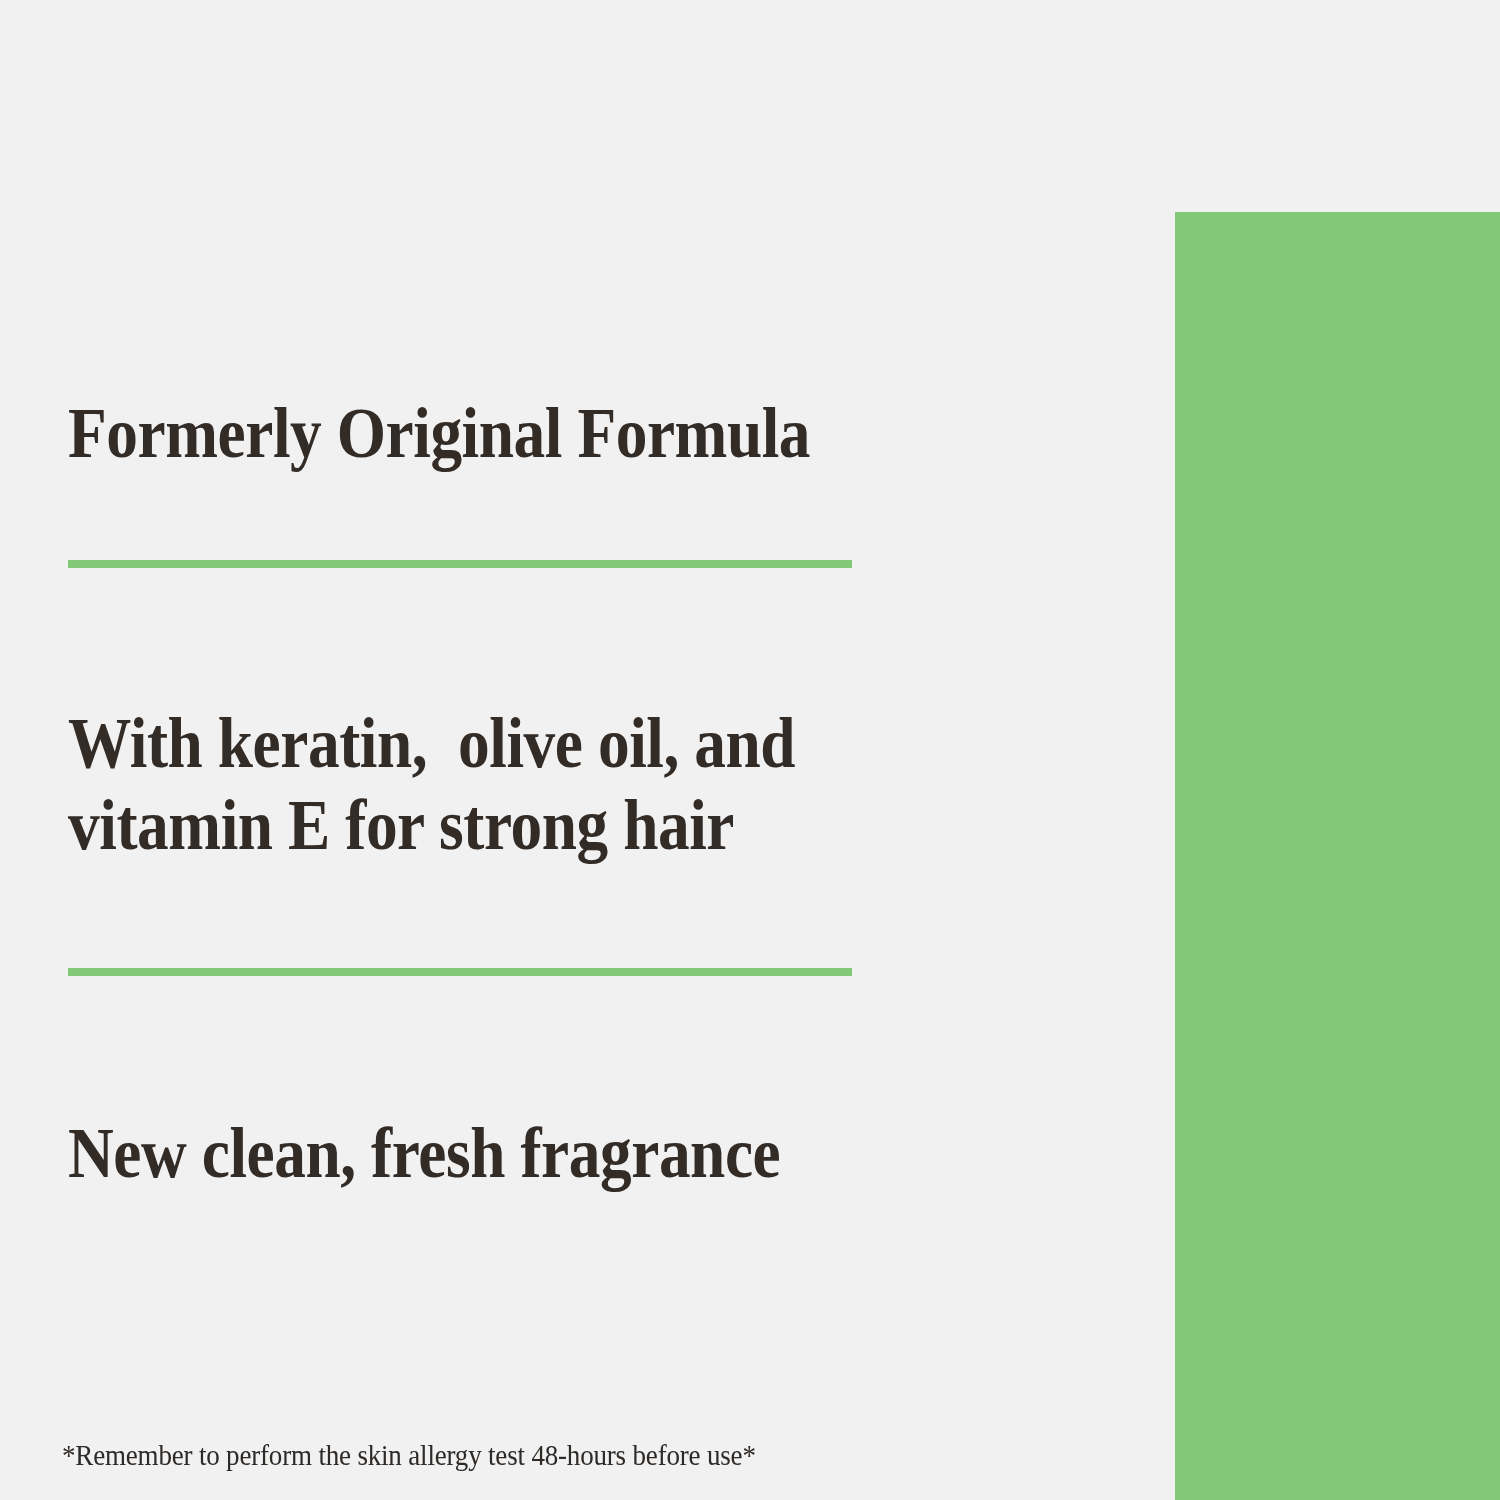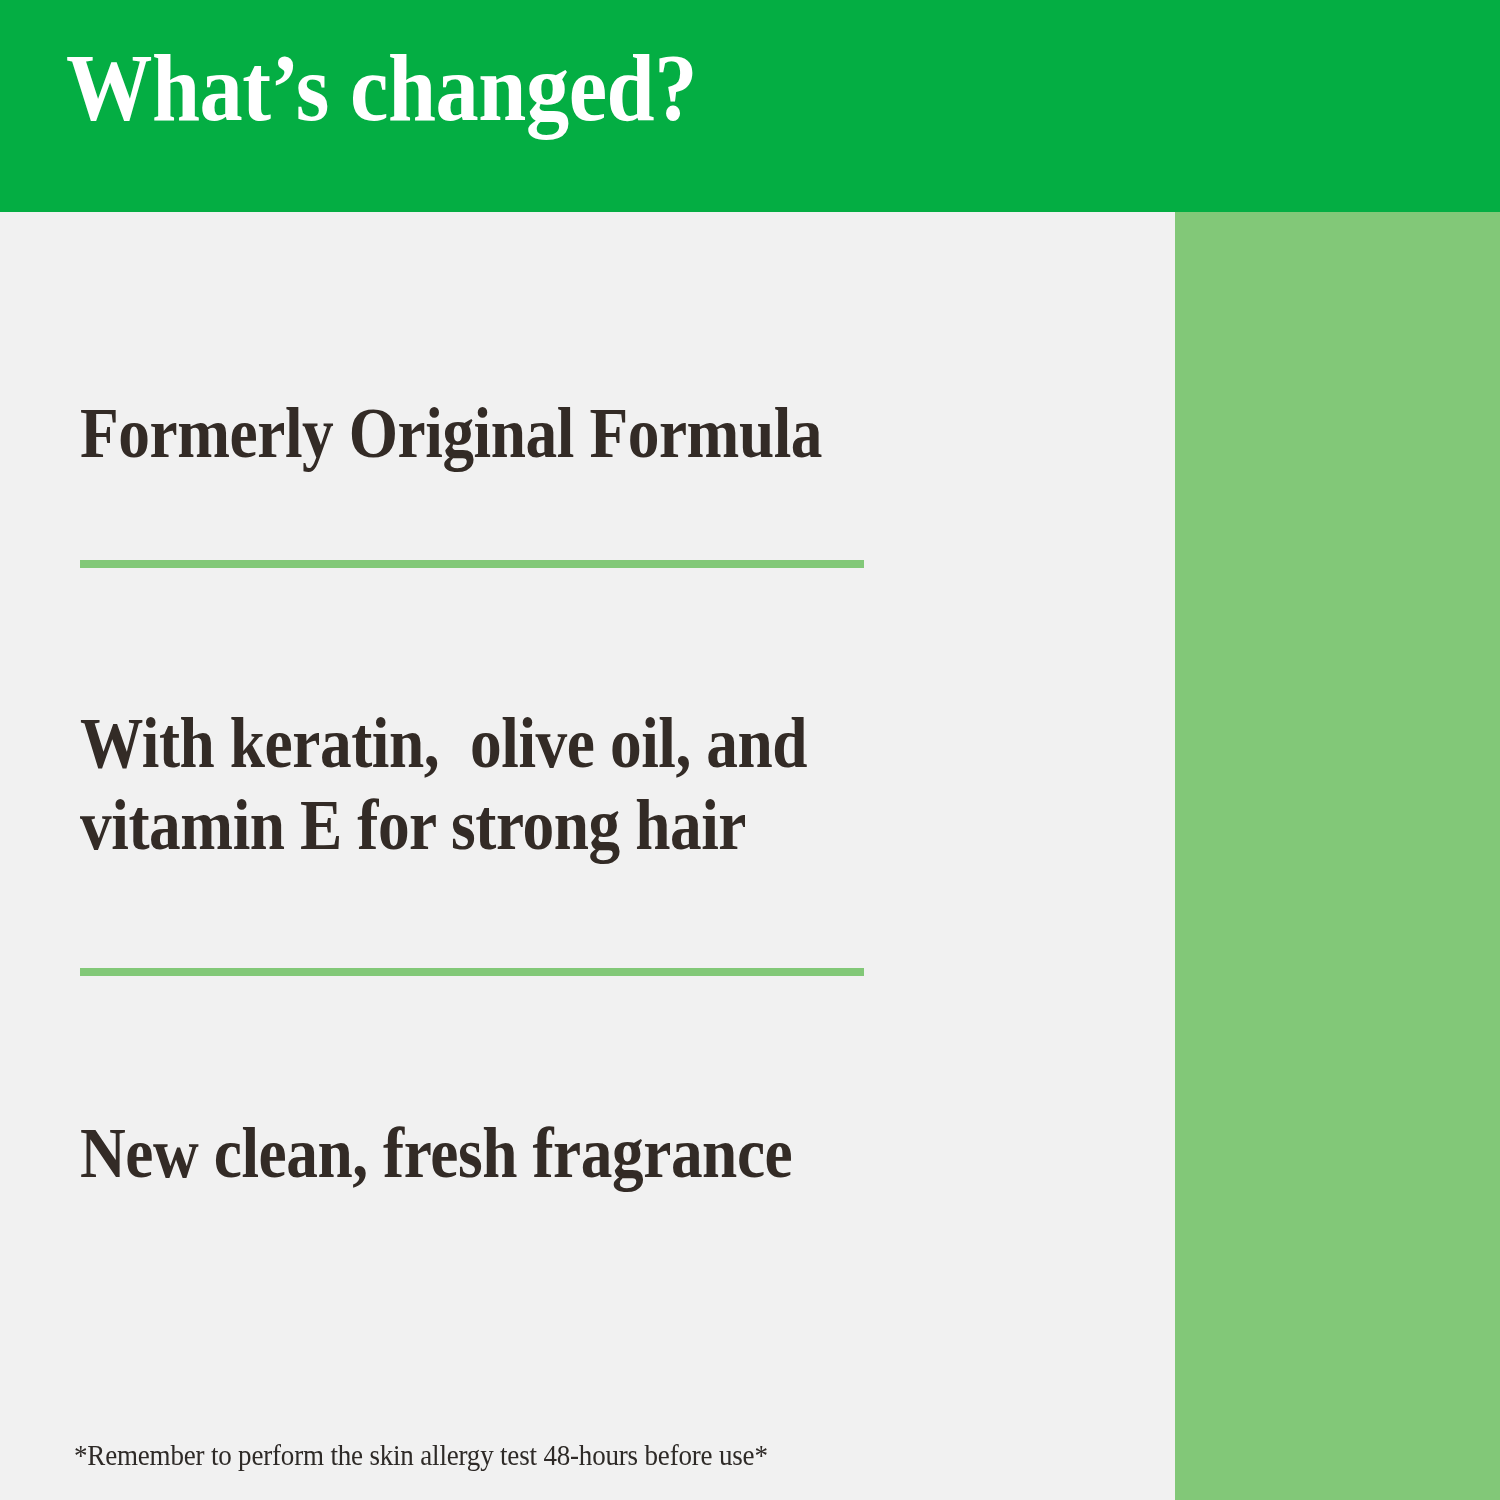--- a/index.html
+++ b/index.html
@@ -51,21 +51,21 @@
     line-height: 1.0;
     letter-spacing: -0.5px;
     transform: scaleX(0.90);
     transform-origin: left top;
     white-space: nowrap;
   }
 
   
   .content {
     position: absolute;
-    left: 16px;
+    left: 4px;
     top: 212px;
     width: 1175px;
     height: 1288px;
   }
 
   .feature-heading {
     position: absolute;
     left: 64px;
     margin: 0;
     color: #332b26;
@@ -108,23 +108,20 @@
     white-space: nowrap;
   }
 </style>
 </head>
 <body>
 
 <div class="canvas">
 
   <div class="accent-panel"></div>
 
-  <div class="header-band">
-    <h1 class="header-title">What’s changed?</h1>
-  </div>
 
   <div class="content">
 
     <h2 class="feature-heading feature-1">Formerly Original Formula</h2>
 
     <div class="divider divider-1"></div>
 
     <h2 class="feature-heading feature-2">With keratin,  olive oil, and
 vitamin E for strong hair</h2>
 

